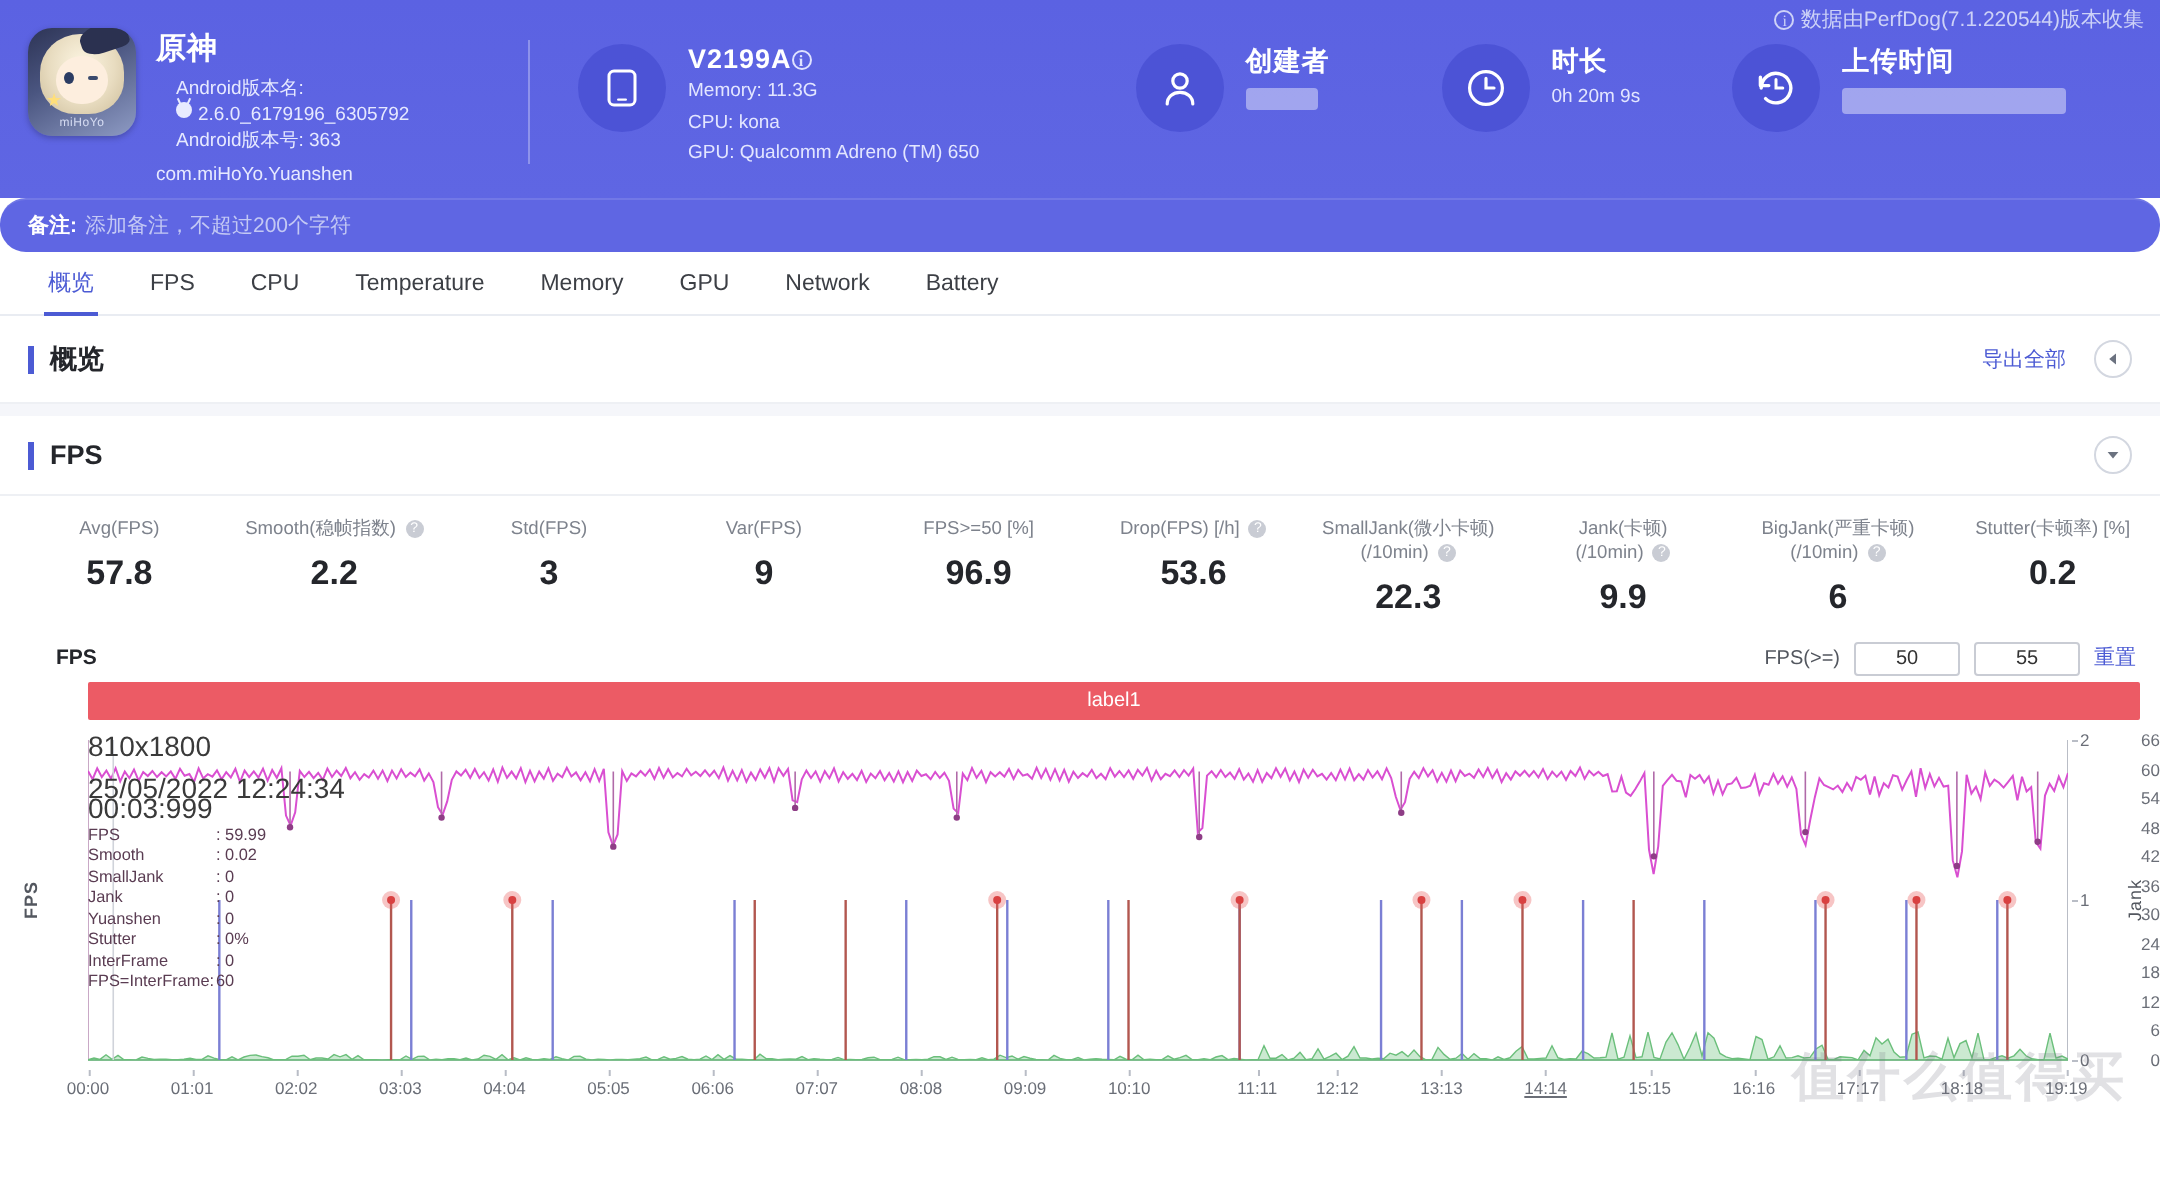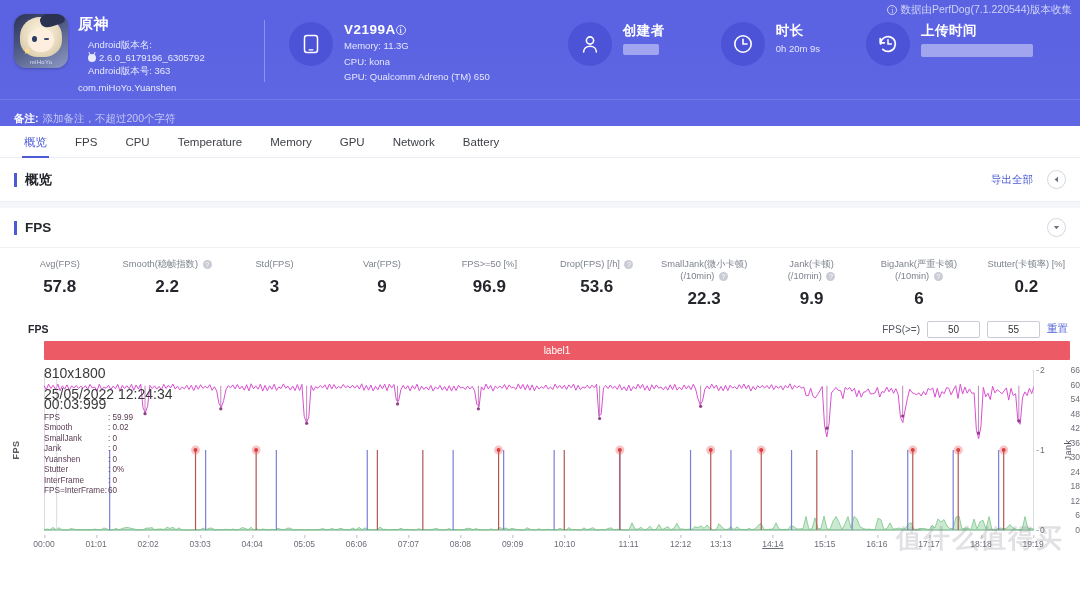--- a/index.html
+++ b/index.html
@@ -55,21 +55,21 @@
   .app-icon .star {
     position:absolute; left:9px; bottom:12px; color:#ffdf7a; font-size:9px;
   }
   .app-icon .brand {
     position:absolute; left:0; right:0; bottom:3px; text-align:center;
     font-size:6px; color:#e7ecff; letter-spacing:.3px; opacity:.85;
   }
   .app-meta { margin-left: 10px; padding-top: 1px; }
   .app-title { font-size: 15px; font-weight: bold; letter-spacing:.5px; }
   .app-rows { margin-top: 4px; font-size: 9.5px; line-height: 13px; color:#e6e9ff; }
-  .app-rows .android-line { display:flex; align-items:center; gap:3px; padding-left:10px;}
+  .app-rows .android-line { display:flex; align-items:flex-start; gap:3px; padding-left:10px;}
   .app-rows .plain { padding-left:10px; }
   .android-dot {
     width:8px; height:8px; border-radius:50%; background:#e8ebff; flex:none;
     position:relative;
   }
   .android-dot:before, .android-dot:after{
     content:""; position:absolute; width:1px; height:3px; background:#e8ebff; top:-2px;
   }
   .android-dot:before{ left:1px; transform:rotate(-25deg);}
   .android-dot:after{ right:1px; transform:rotate(25deg);}
@@ -81,22 +81,22 @@
   .hcard .ic {
     width:44px; height:44px; border-radius:50%; background:#4c53d6;
     display:flex; align-items:center; justify-content:center; flex:none;
   }
   .hcard .txt { margin-left:11px; }
   .hcard .label { font-size:13.5px; font-weight:bold; letter-spacing:.5px; }
   .hcard .sub { font-size:9.5px; color:#e3e6ff; line-height:13.5px; margin-top:2px; }
   .blur-chip { display:inline-block; height:11px; border-radius:2px; background:rgba(255,255,255,.42); margin-top:4px; }
 
   .note-bar {
-    height: 27px; background:#5f66e3; display:flex; align-items:flex-end;
-    padding-left: 14px; color:#fff; font-size:10.5px; border-top:1px solid rgba(255,255,255,.12);
+    height: 27px; background:#5f66e3; display:flex; align-items:center;
+    padding-left: 14px; color:#fff; font-size:10.5px; border-top:1px solid rgba(255,255,255,.12);border-radius:13px;
   }
   .note-label { font-weight:bold; margin-right:4px; }
   .note-ph { color:#c3c8f4; }
 
   
   .tabs {
     height: 32px; display:flex; align-items:center; gap:0px;
     border-bottom: 1px solid #e9ecf2; background:#fff; padding-left:10px;
   }
   .tab {
@@ -539,21 +539,21 @@
       <div class="xtick" style="left: 10.3908%;">02:02</div>
       <div class="xtick" style="left: 15.5862%;">03:03</div>
       <div class="xtick" style="left: 20.7816%;">04:04</div>
       <div class="xtick" style="left: 25.977%;">05:05</div>
       <div class="xtick" style="left: 31.1724%;">06:06</div>
       <div class="xtick" style="left: 36.3679%;">07:07</div>
       <div class="xtick" style="left: 41.5633%;">08:08</div>
       <div class="xtick" style="left: 46.7587%;">09:09</div>
       <div class="xtick" style="left: 51.9541%;">10:10</div>
       <div class="xtick" style="left: 57.1495%; margin-left: 12px;">11:11</div>
-      <div class="xtick" style="left: 62.3449%; margin-left: 12px;">12:12</div>
+      <div class="xtick" style="left: 62.3449%;">12:12</div>
       <div class="xtick" style="left: 67.5403%;">13:13</div>
       <div class="xtick" style="left: 72.7357%; text-decoration: underline;">14:14</div>
       <div class="xtick" style="left: 77.9311%;">15:15</div>
       <div class="xtick" style="left: 83.1265%;">16:16</div>
       <div class="xtick" style="left: 88.3219%;">17:17</div>
       <div class="xtick" style="left: 93.5173%;">18:18</div>
       <div class="xtick" style="left: 98.7128%;">19:19</div>
     </div>
   <div class="watermark">值什么值得买</div>
 </div>

